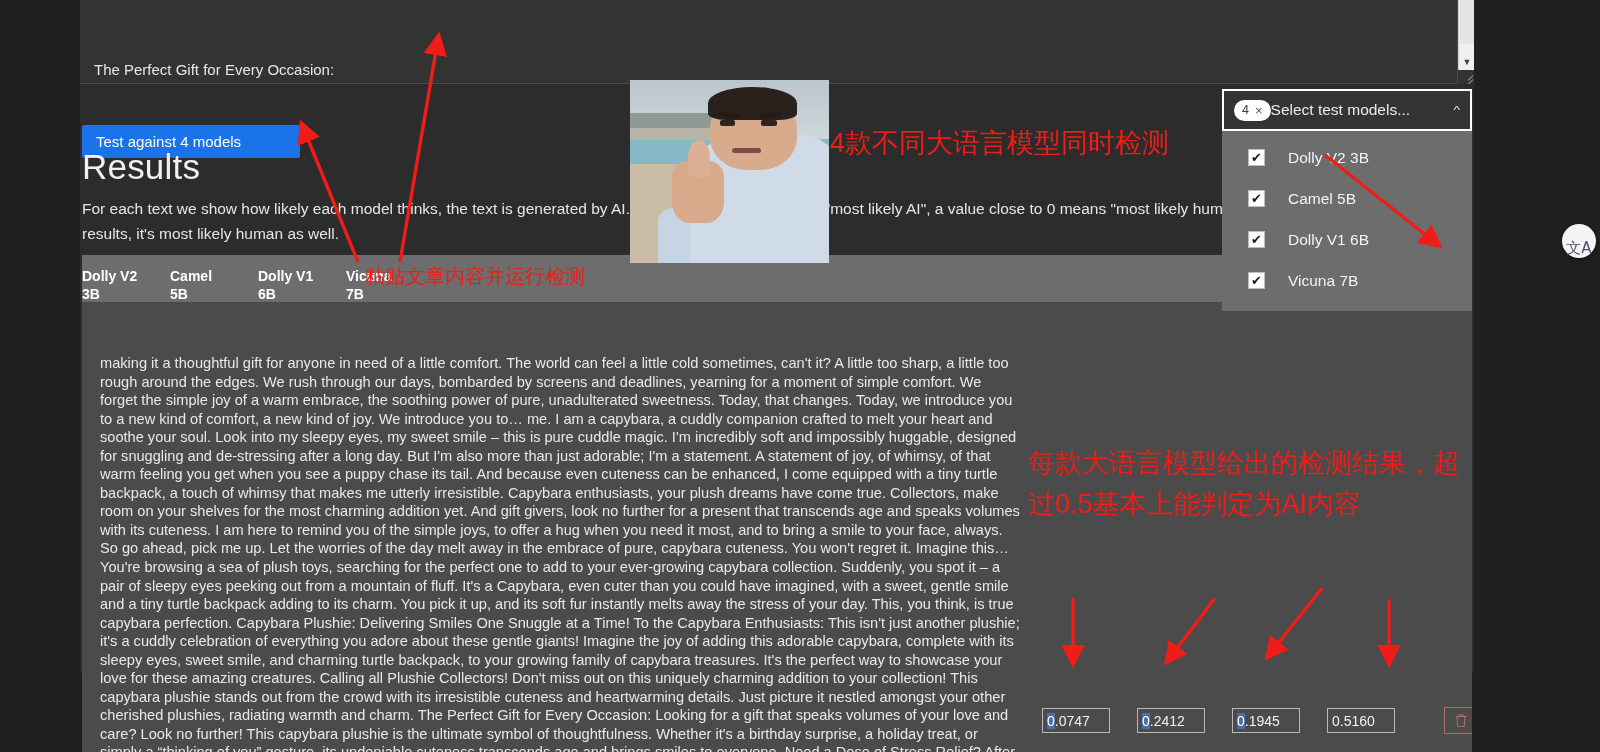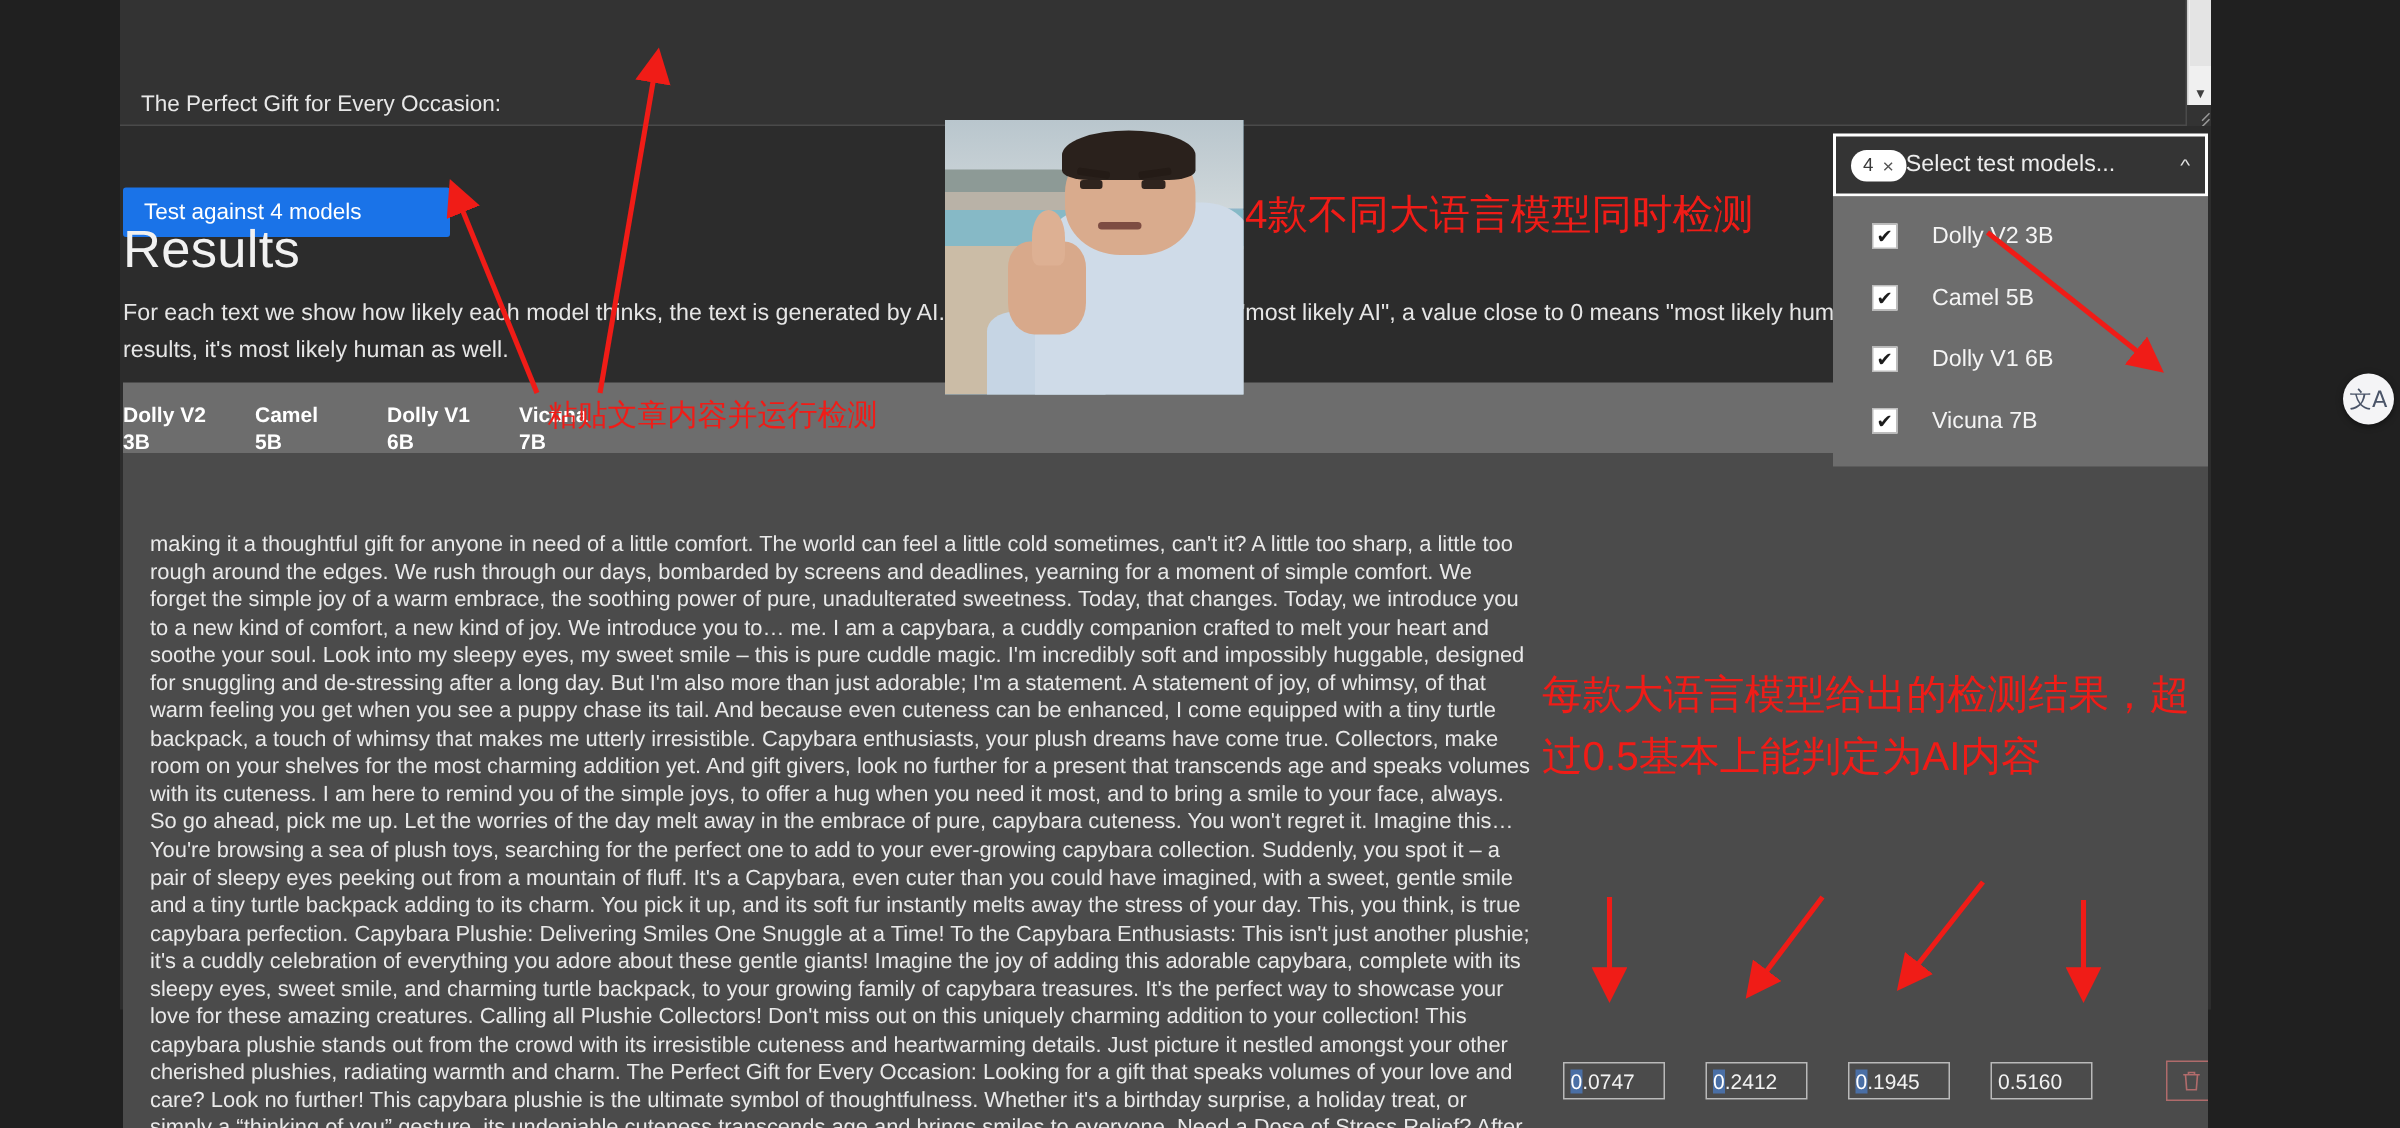--- a/index.html
+++ b/index.html
@@ -228,25 +228,24 @@
   .ann-2 { left: 365px; top: 263px; font-size: 20px; }
   .ann-3 { left: 1028px; top: 443px; font-size: 27px; line-height: 41px; width: 450px; }
 
   svg.arrow { position: absolute; z-index: 45; overflow: visible; }
 
   
   .fab {
     position: absolute; left: 1562px; top: 224px;
     width: 34px; height: 34px; border-radius: 50%;
     background: #f4f4f6;
-    display: flex; align-items: center; justify-content: center;
+    display: flex; align-items: flex-end; justify-content: center;
     box-shadow: 0 1px 4px rgba(0,0,0,.5);
     cursor: pointer;
     z-index: 60;
-    margin-top: 25px;
   }
   .fab-txt { font-size: 15px; color: #4a5468; font-family: "DejaVu Sans", sans-serif; }
 </style>
 </head>
 <body>
 
 <div id="root">
   <div class="page">
 
     <div class="ta-wrap">

